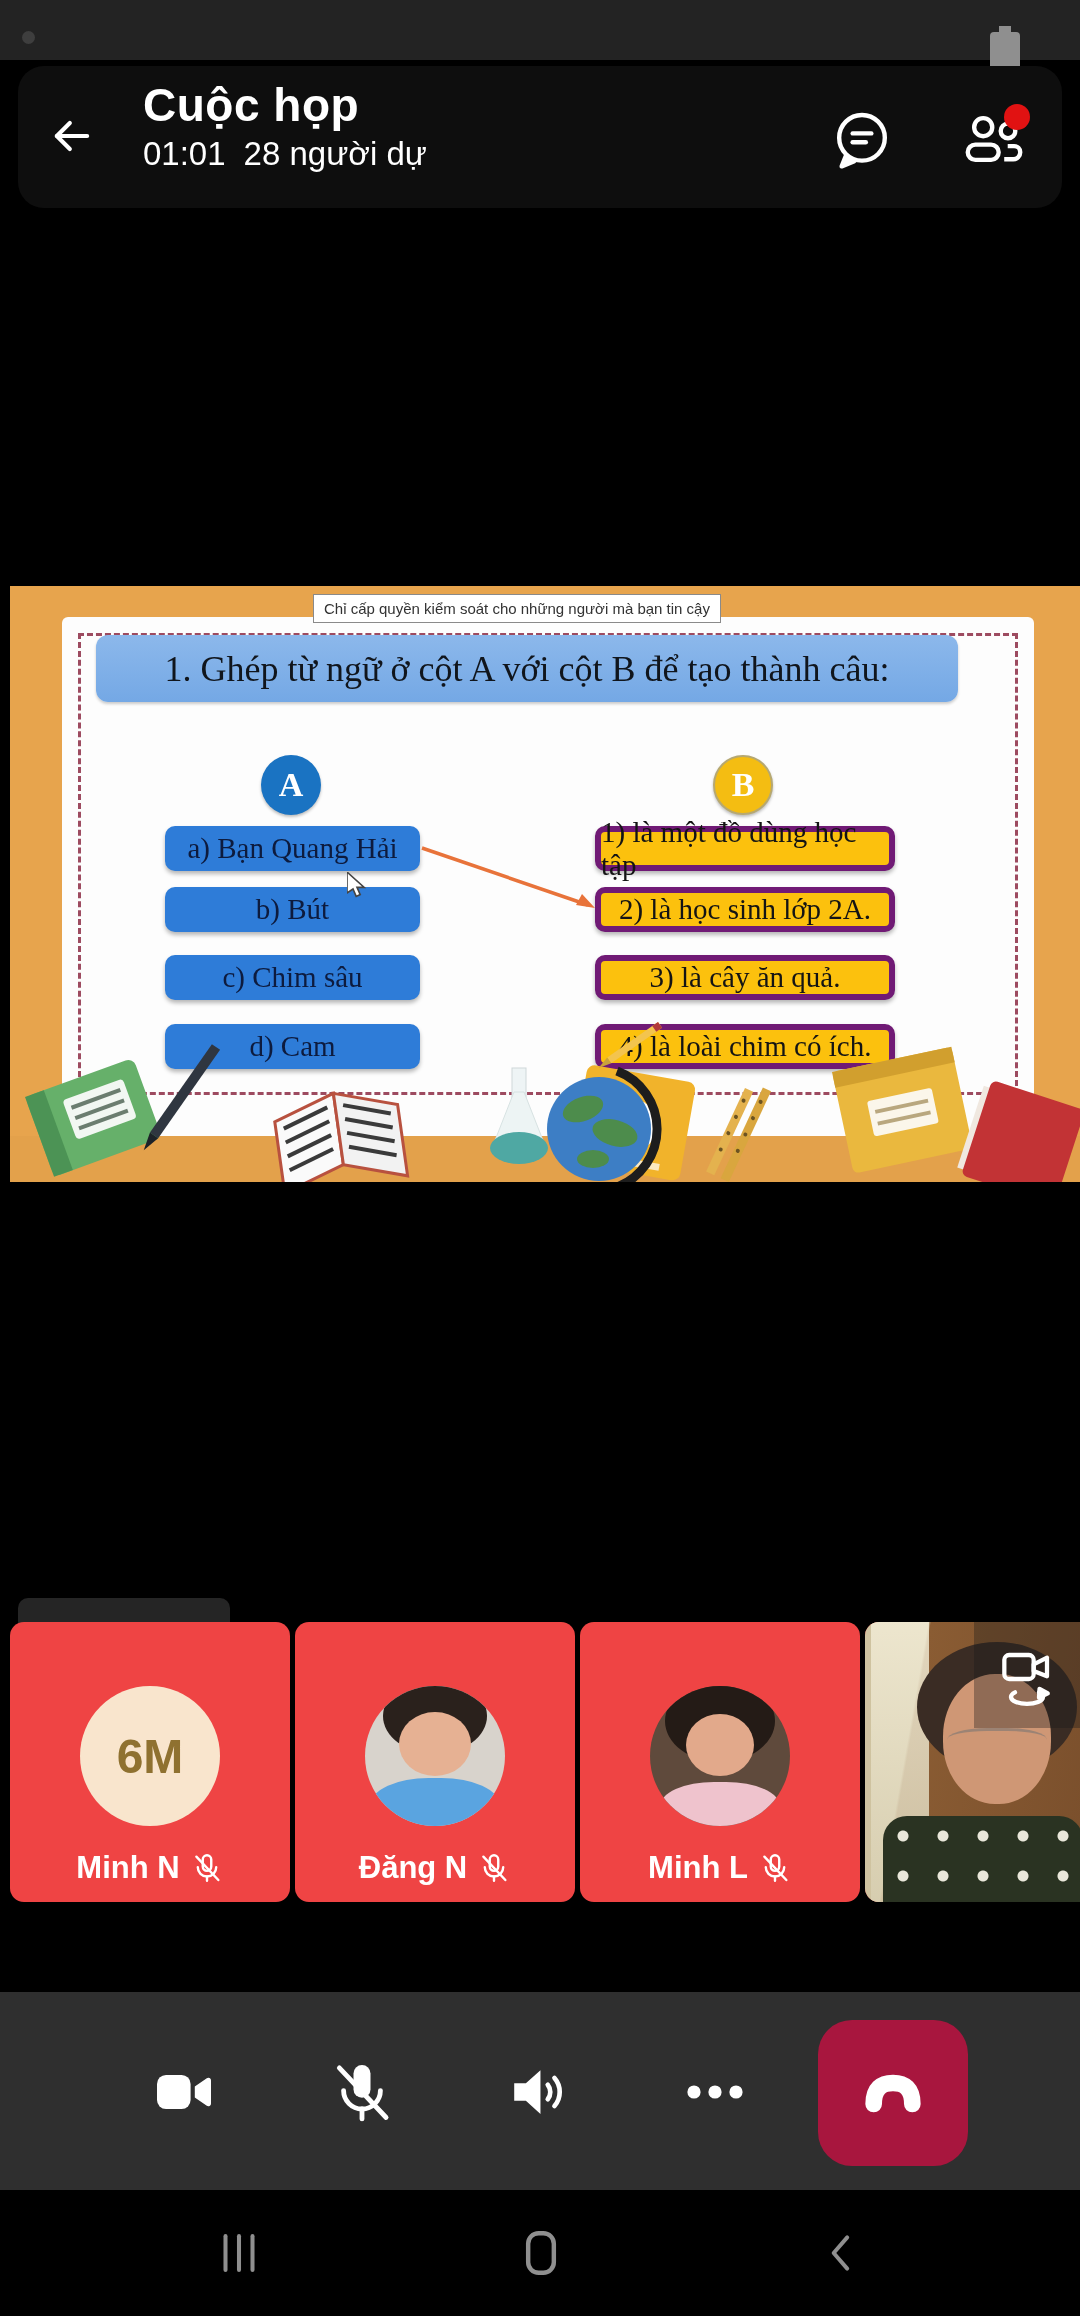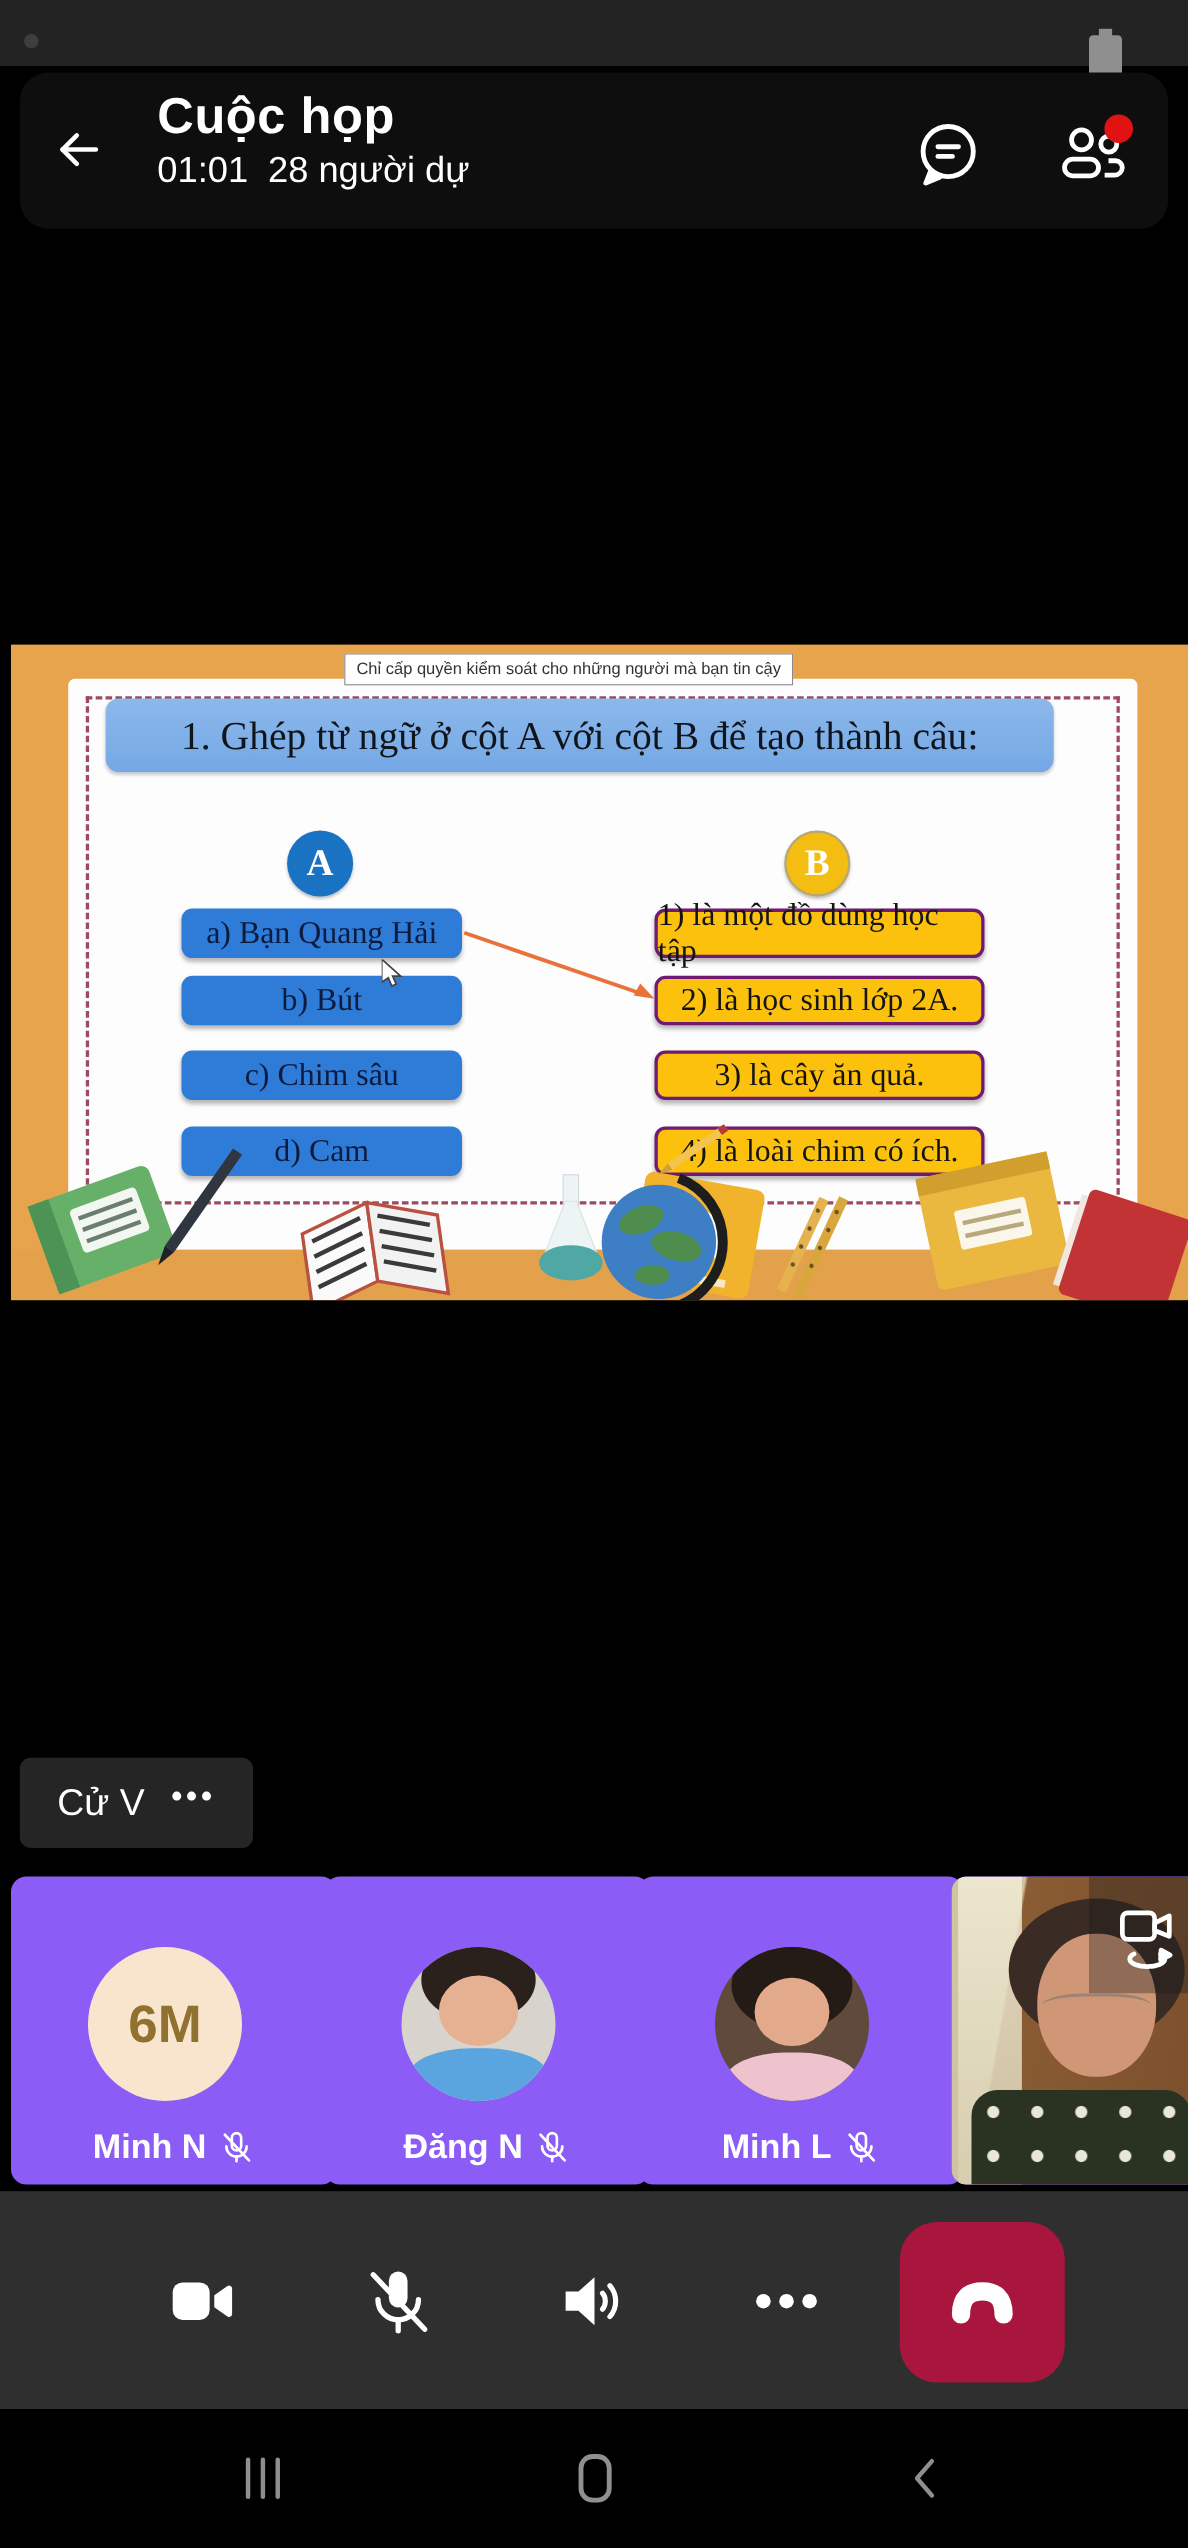--- a/index.html
+++ b/index.html
@@ -35,33 +35,33 @@
          background:linear-gradient(#8cb8eb,#74a8e5);display:flex;align-items:center;justify-content:center;
          box-shadow:0 2px 3px rgba(0,0,0,.2);}
   #slide-title-bar span{font-size:36px;color:#10151c;}
   .col-circle{width:60px;height:60px;border-radius:50%;display:flex;align-items:center;justify-content:center;
          font-size:34px;font-weight:bold;color:#fff;box-shadow:0 2px 3px rgba(0,0,0,.25);}
   #circle-a{left:251px;top:169px;background:#1a73c2;}
   #circle-b{left:703px;top:169px;background:#f4bd12;border:2px solid #b6a871;box-sizing:border-box;}
   .match-btn{height:45px;border-radius:10px;display:flex;align-items:center;justify-content:center;
          font-size:29px;box-shadow:0 3px 4px rgba(0,0,0,.28);}
   .btn-a{left:155px;width:255px;background:#2e7cd8;color:#0d1b3e;}
-  .btn-b{left:585px;width:300px;background:#fcc10d;border:3px solid #701a75;box-sizing:border-box;color:#141414;}
+  .btn-b{left:585px;width:300px;background:#fcc10d;border:6px solid #701a75;box-sizing:border-box;color:#141414;}
   .row-0{top:240px;} .row-1{top:301px;} .row-2{top:369px;} .row-3{top:438px;}
   #match-arrow{left:0;top:0;pointer-events:none;}
   #mouse-cursor{left:337px;top:286px;}
 
   
   #presenter-pill{left:18px;top:1598px;width:212px;height:82px;border-radius:10px;background:#252525;
         display:flex;align-items:center;justify-content:center;gap:24px;}
   #presenter-name{font-size:34px;}
   #presenter-more{font-size:30px;letter-spacing:3px;line-height:10px;padding-bottom:10px;}
 
   
-  .tile{top:1706px;width:280px;height:280px;border-radius:14px;background:#8b5cf6;overflow:hidden;padding-left:16px;}
+  .tile{top:1622px;width:280px;height:280px;border-radius:14px;background:#ef4444;overflow:hidden;}
   #tile-0{left:10px;} #tile-1{left:295px;} #tile-2{left:580px;}
   #tile-3{left:865px;width:215px;border-radius:14px 0 0 14px;}
   .avatar{position:absolute;left:70px;top:64px;width:140px;height:140px;border-radius:50%;overflow:hidden;}
   #avatar-initials{background:#f9e5cd;display:flex;align-items:center;justify-content:center;}
   #avatar-initials span{font-size:48px;font-weight:bold;color:#8f7130;}
   .ph-hair{position:absolute;border-radius:50%;background:#2a211c;}
   .ph-face{position:absolute;border-radius:50%;}
   .ph-shirt{position:absolute;border-radius:45%;}
   .tile-label{position:absolute;left:0;bottom:16px;width:100%;display:flex;align-items:center;justify-content:center;gap:10px;}
   .tile-label span{font-size:31px;font-weight:600;}

